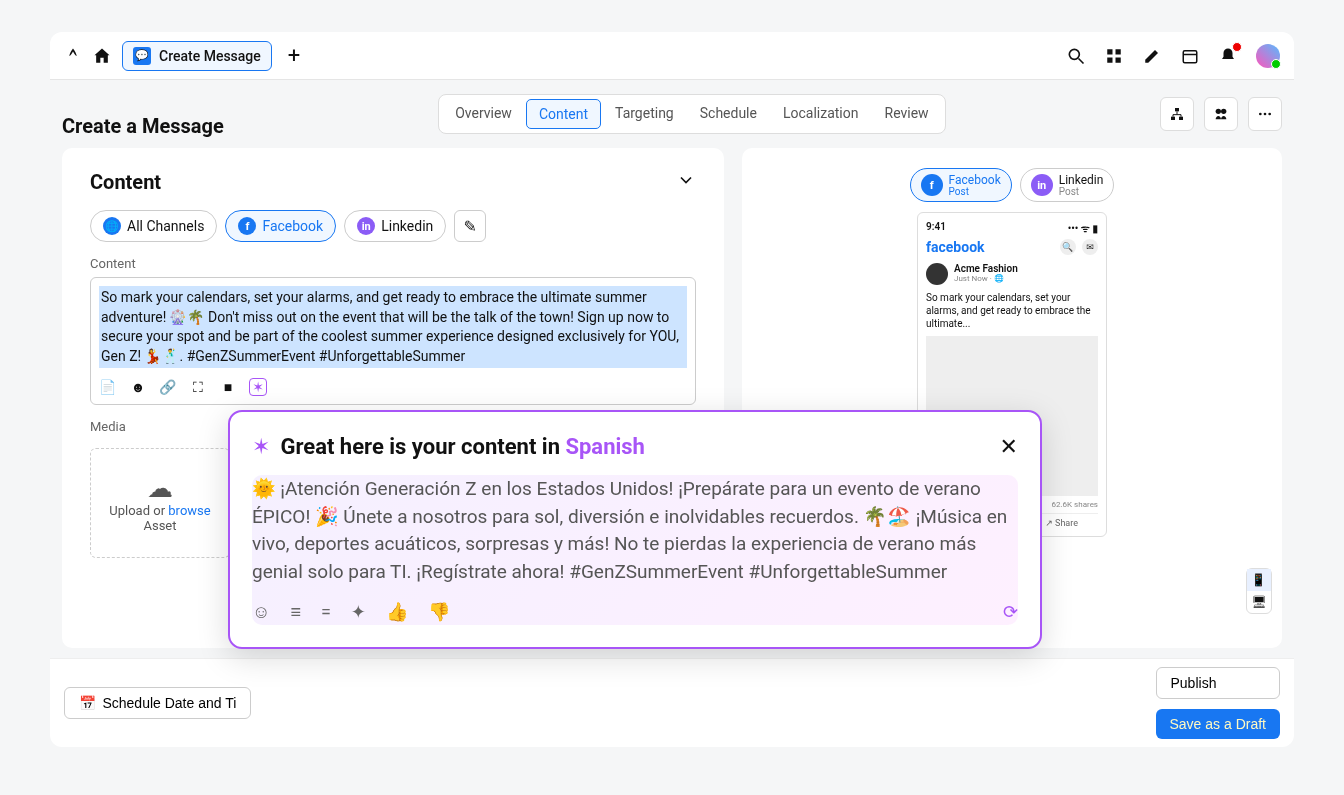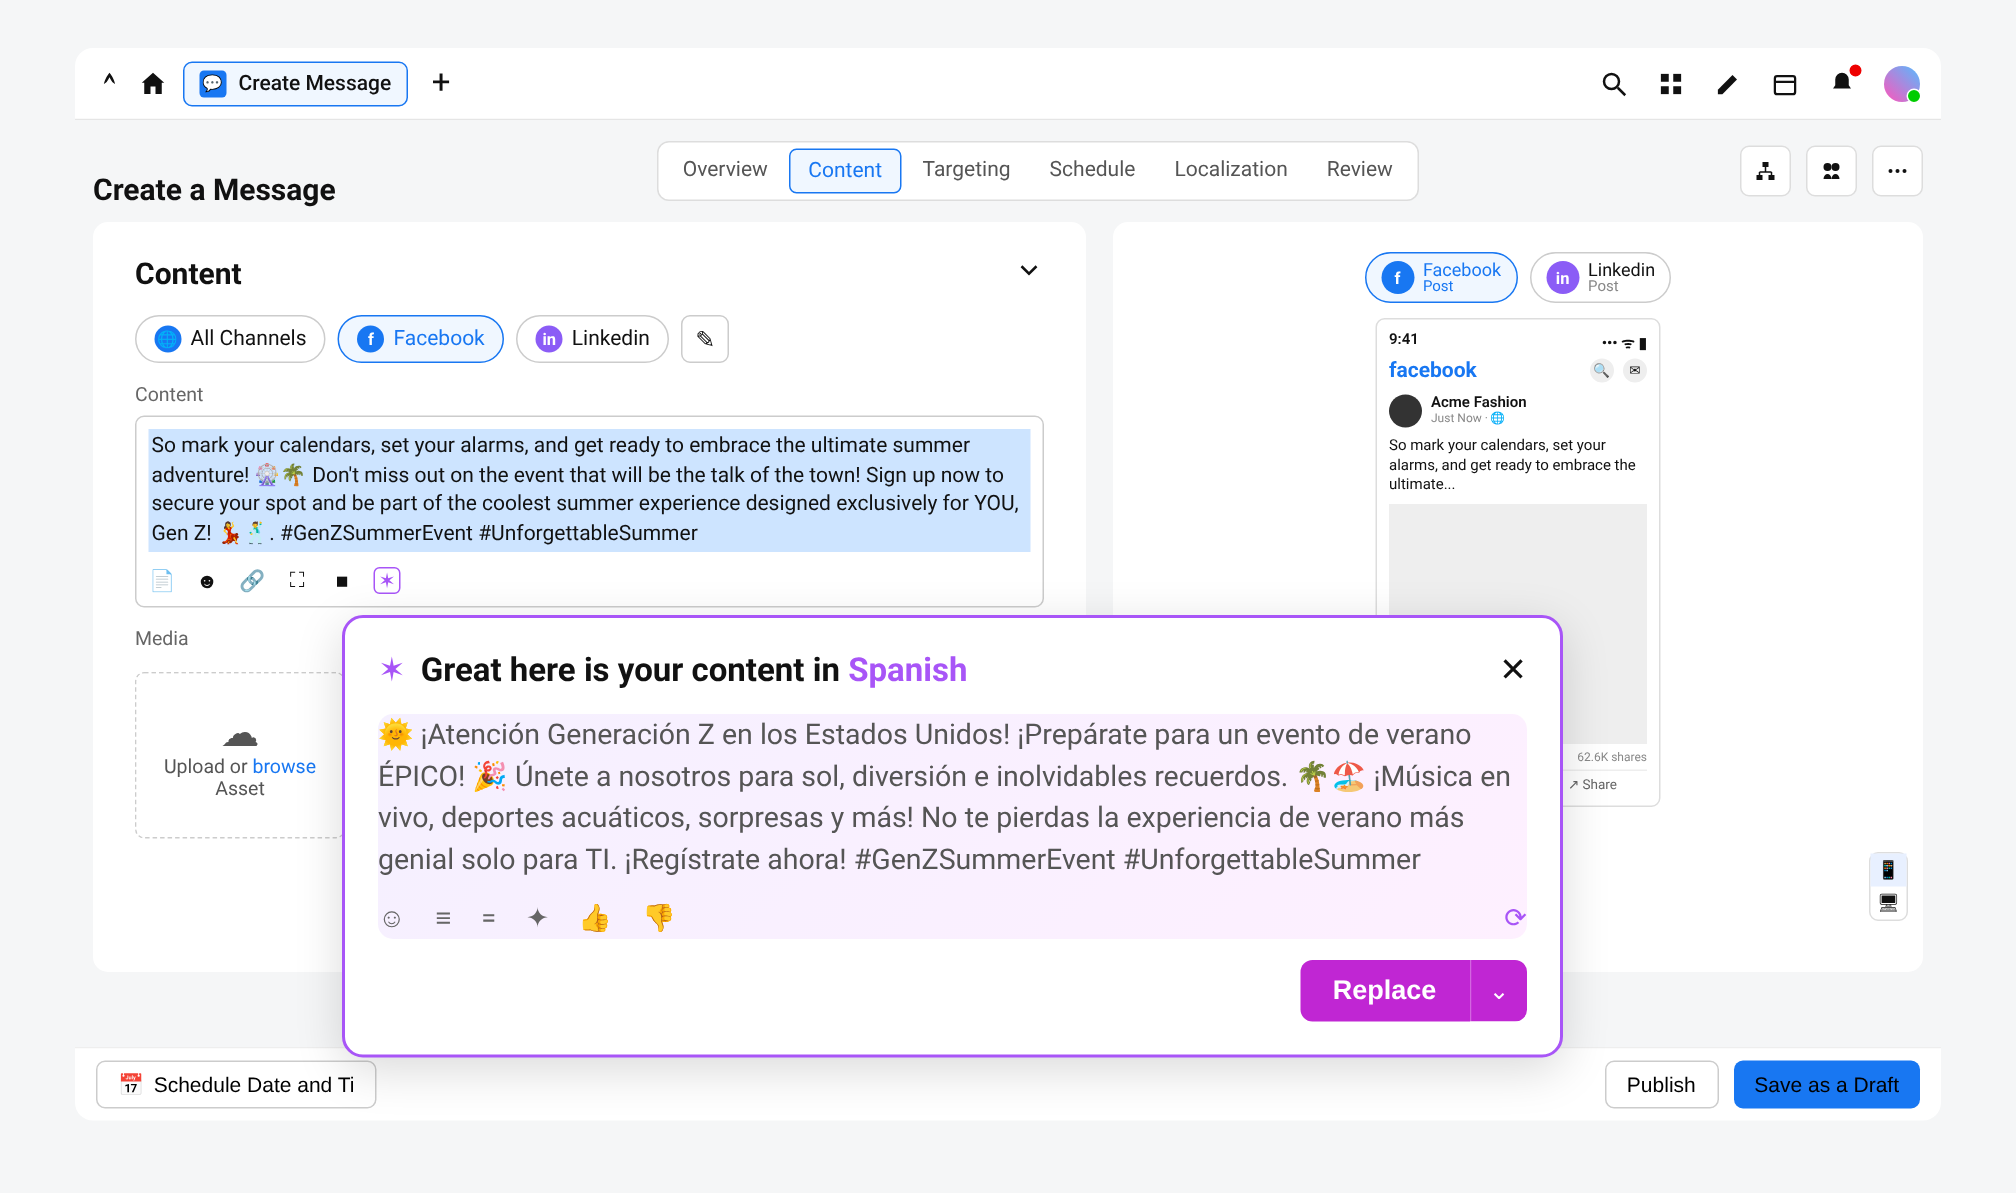--- a/index.html
+++ b/index.html
@@ -73,22 +73,22 @@
 .fb-image { width: 100%; height: 160px; background: #eee; margin-top: 6px; }
 .fb-stats { display: flex; justify-content: space-between; font-size: 8px; color: #888; margin-top: 4px; }
 .fb-actions { display: flex; justify-content: space-around; font-size: 9px; color: #666; border-top: 1px solid #eee; margin-top: 4px; padding-top: 4px; }
 
 .device-toggle { position: absolute; right: 10px; top: 420px; background: #fff; border: 1px solid #ddd; border-radius: 6px; display: flex; flex-direction: column; }
 .device-btn { width: 24px; height: 22px; display: flex; align-items: center; justify-content: center; font-size: 12px; cursor: pointer; }
 .device-btn.active { background: #e8f0ff; }
 
 .footer-bar { position: absolute; bottom: 48px; left: 50px; right: 50px; display: flex; gap: 10px; padding: 8px 14px; background: #fff; border-radius: 0 0 12px 12px; border-top: 1px solid #eee; align-items: center; }
 .footer-btn { padding: 7px 14px; border: 1px solid #ccc; border-radius: 6px; background: #fff; font-size: 14px; cursor: pointer; display: flex; align-items: center; gap: 6px; }
-.footer-right { margin-left: auto; display: flex; gap: 10px; }
-.btn-primary { background: #1877f2; color: #000000; border: none; }
+.footer-right { margin-left: auto; display: flex; gap: 10px; flex-direction: column; }
+.btn-primary { background: #1877f2; color: #fef9c3; border: none; }
 
 .ai-modal { position: absolute; left: 228px; top: 410px; width: 814px; background: #fff; border: 2px solid #a855f7; border-radius: 14px; padding: 22px; z-index: 100; box-shadow: 0 8px 32px rgba(0,0,0,0.15); }
 .ai-head { display: flex; align-items: center; gap: 10px; margin-bottom: 16px; }
 .ai-sparkle { color: #a855f7; font-size: 22px; }
 .ai-title { font-size: 22px; font-weight: 700; }
 .ai-lang { color: #a855f7; }
 .ai-close { margin-left: auto; cursor: pointer; font-size: 22px; }
 .ai-content { background: linear-gradient(135deg, #f5f0ff, #fef0ff); border-radius: 10px; font-size: 19px; line-height: 1.45; color: #555; }
 .ai-tools { display: flex; gap: 20px; margin-top: 14px; align-items: center; }
 .ai-tool { cursor: pointer; font-size: 18px; color: #666; }
@@ -313,17 +313,13 @@
     <div class="ai-tools">
       <span class="ai-tool">☺</span>
       <span class="ai-tool">≡</span>
       <span class="ai-tool">=</span>
       <span class="ai-tool">✦</span>
       <span class="ai-tool">👍</span>
       <span class="ai-tool">👎</span>
       <span class="ai-tool ai-refresh">⟳</span>
     </div>
   </div>
-  <div class="ai-footer">
-    <button class="replace-btn">Replace</button>
-    <button class="replace-drop">⌄</button>
-  </div>
 </div>
 
 </body></html>

